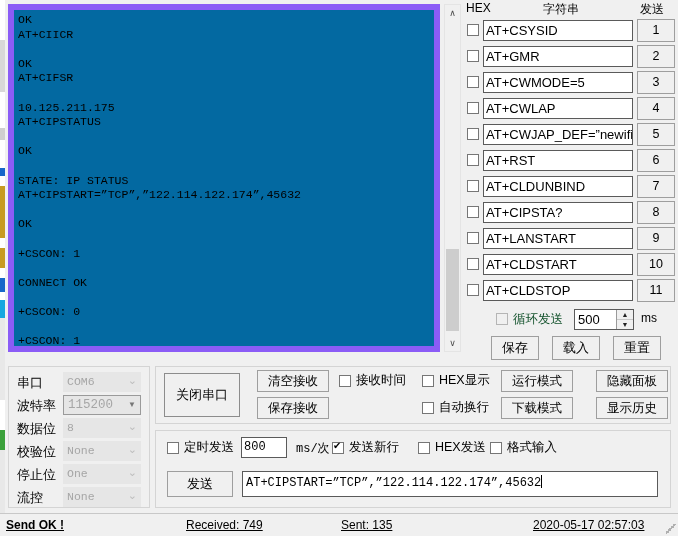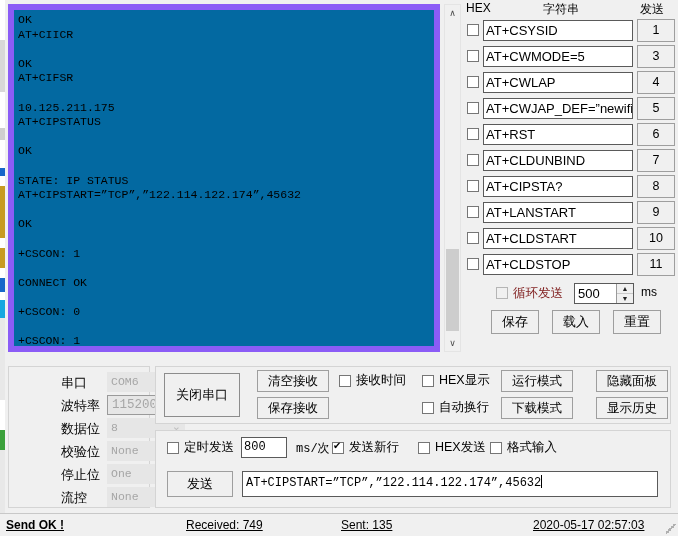--- a/index.html
+++ b/index.html
@@ -133,21 +133,21 @@
     position: relative; height: 24px; margin-top: 5px;
   }
   .loop-check {
     position: absolute; left: 32px; top: 5px;
     width: 12px; height: 12px;
     background: #f0f0f0; border: 1px solid #b5b5b5;
     box-sizing: border-box;
   }
   .loop-label {
     position: absolute; left: 49px; top: 3px;
-    font-size: 12.5px; color: #7f1d1d;
+    font-size: 12.5px; color: #14532d;
   }
   .spin {
     position: absolute; left: 110px; top: 1px;
     width: 60px; height: 21px;
     background: #fff; border: 1px solid #5a5a5a;
     box-sizing: border-box;
   }
   .spin .val {
     position: absolute; left: 3px; top: 1px;
     font-size: 13px; line-height: 17px; color: #000;
@@ -183,21 +183,21 @@
   .panel {
     position: absolute;
     background: #f0f0f0;
     border: 1px solid #d4d4d4;
     box-sizing: border-box;
   }
   .panel-serial { left: 8px; top: 366px; width: 142px; height: 142px; }
   .panel-ctrl   { left: 155px; top: 366px; width: 516px; height: 58px; }
   .panel-send   { left: 155px; top: 430px; width: 516px; height: 78px; }
 
-  .sp-row { position: relative; height: 23px; margin-left: 44px; }
+  .sp-row { position: relative; height: 23px; }
   .sp-label {
     position: absolute; left: 8px; top: 3px;
     font-size: 13px; color: #000;
   }
   .sp-field {
     position: absolute; left: 54px; top: 1px;
     width: 78px; height: 20px;
     background: #e6e6e6;
     box-sizing: border-box;
   }
@@ -375,20 +375,25 @@
       <span class="hdr-send">发送</span>
     </div>
 
     <div class="cmd-row">
       <div class="cmd-check"></div>
       <div class="cmd-input">AT+CSYSID</div>
       <div class="cmd-btn">1</div>
     </div>
     <div class="cmd-row">
       <div class="cmd-check"></div>
+      <div class="cmd-input">AT+GMR</div>
+      <div class="cmd-btn">2</div>
+    </div>
+    <div class="cmd-row">
+      <div class="cmd-check"></div>
       <div class="cmd-input">AT+CWMODE=5</div>
       <div class="cmd-btn">3</div>
     </div>
     <div class="cmd-row">
       <div class="cmd-check"></div>
       <div class="cmd-input">AT+CWLAP</div>
       <div class="cmd-btn">4</div>
     </div>
     <div class="cmd-row">
       <div class="cmd-check"></div>

